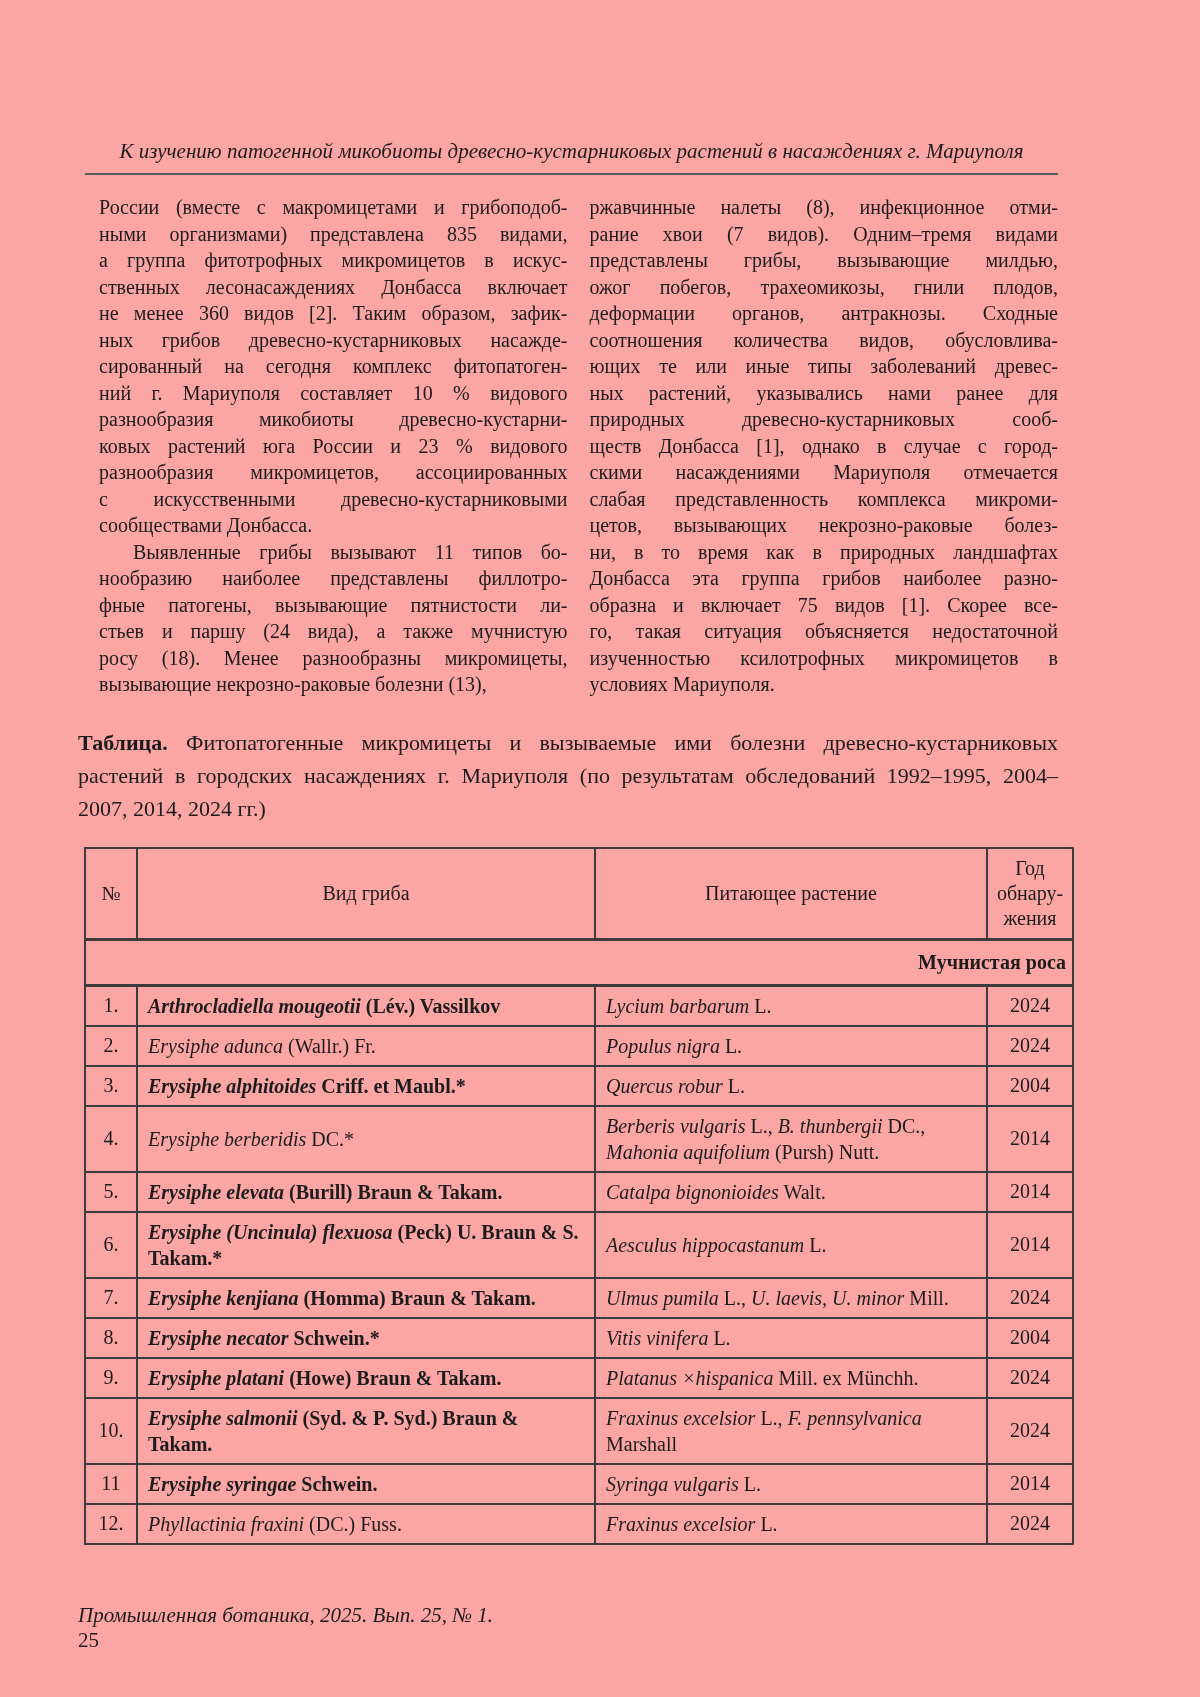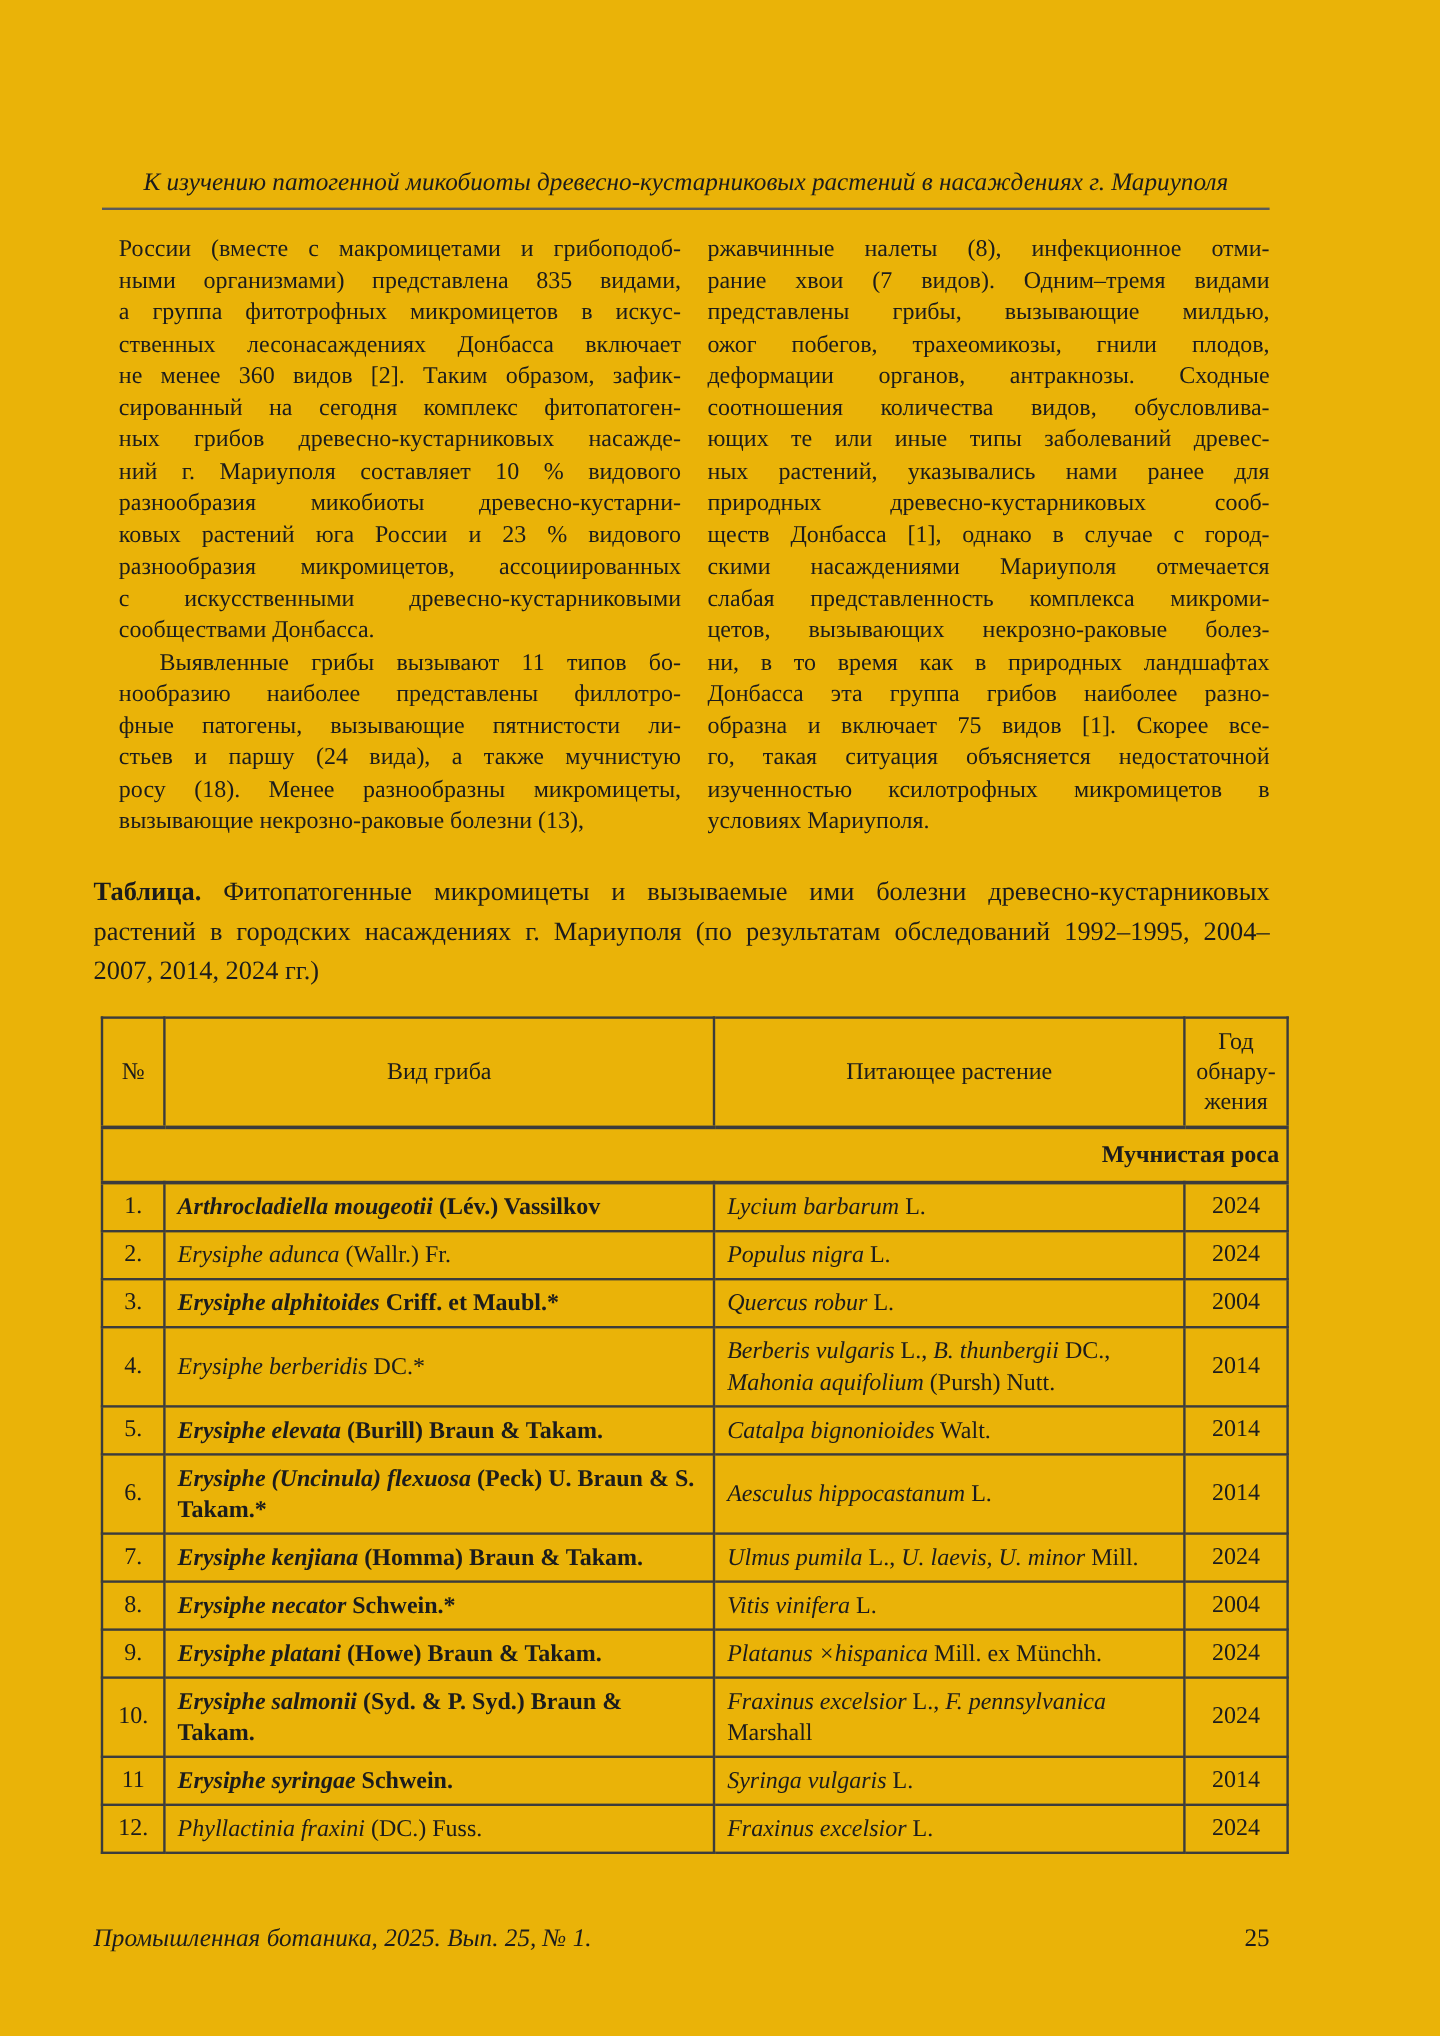--- a/index.html
+++ b/index.html
@@ -1,17 +1,17 @@
 <!DOCTYPE html>
 <html lang="ru"><head>
 <meta charset="utf-8">
 <style>
   html,body{margin:0;padding:0;background:#e9e9e9;}
   .page{
-    width:1200px;height:1697px;margin:0 auto;background:#eab308;
+    width:1200px;height:1697px;margin:0 auto;background:#fca5a5;
     color:#1c1c1c;font-family:"Liberation Serif", serif;
     box-sizing:border-box;overflow:hidden;position:relative;
   }
   
   .running-head{
     margin:139px 142px 0 85px;
     text-align:center;font-style:italic;font-size:21px;line-height:25px;
     padding-bottom:9px;border-bottom:2px solid #5a5a5a;
   }
   
@@ -41,41 +41,41 @@
   }
   td.num{text-align:center;padding:6px 4px;}
   td.year{text-align:center;padding:6px 4px;}
   td.fungus{line-height:26px;}
   td.plant{line-height:26px;}
   .b{font-weight:bold;}
   .i{font-style:italic;}
   .bi{font-weight:bold;font-style:italic;}
   
   .footer{
-    margin:58px 142px 0 78px;display:flex;justify-content:space-between;
-    align-items:baseline;font-size:21px;
+    margin:58px 142px 0 78px;display:flex;
+    align-items:baseline;font-size:21px;flex-direction:column;
   }
   .journal{font-style:italic;}
 </style>
 </head>
 <body>
 
 <div class="page">
 
   <div class="running-head">К изучению патогенной микобиоты древесно-кустарниковых растений в насаждениях г. Мариуполя</div>
 
   <div class="columns">
     <div class="col" id="col-left">
         <div class="ln">России (вместе с макромицетами и грибоподоб-</div>
         <div class="ln">ными организмами) представлена 835 видами,</div>
         <div class="ln">а группа фитотрофных микромицетов в искус-</div>
         <div class="ln">ственных лесонасаждениях Донбасса включает</div>
         <div class="ln">не менее 360 видов [2]. Таким образом, зафик-</div>
+        <div class="ln">ных грибов древесно-кустарниковых насажде-</div>
         <div class="ln">сированный на сегодня комплекс фитопатоген-</div>
-        <div class="ln">ных грибов древесно-кустарниковых насажде-</div>
         <div class="ln">ний г. Мариуполя составляет 10 % видового</div>
         <div class="ln">разнообразия микобиоты древесно-кустарни-</div>
         <div class="ln">ковых растений юга России и 23 % видового</div>
         <div class="ln">разнообразия микромицетов, ассоциированных</div>
         <div class="ln">с искусственными древесно-кустарниковыми</div>
         <div class="ln end">сообществами Донбасса.</div>
         <div class="ln ind">Выявленные грибы вызывают 11 типов бо-</div>
         <div class="ln">нообразию наиболее представлены филлотро-</div>
         <div class="ln">фные патогены, вызывающие пятнистости ли-</div>
         <div class="ln">стьев и паршу (24 вида), а также мучнистую</div>

